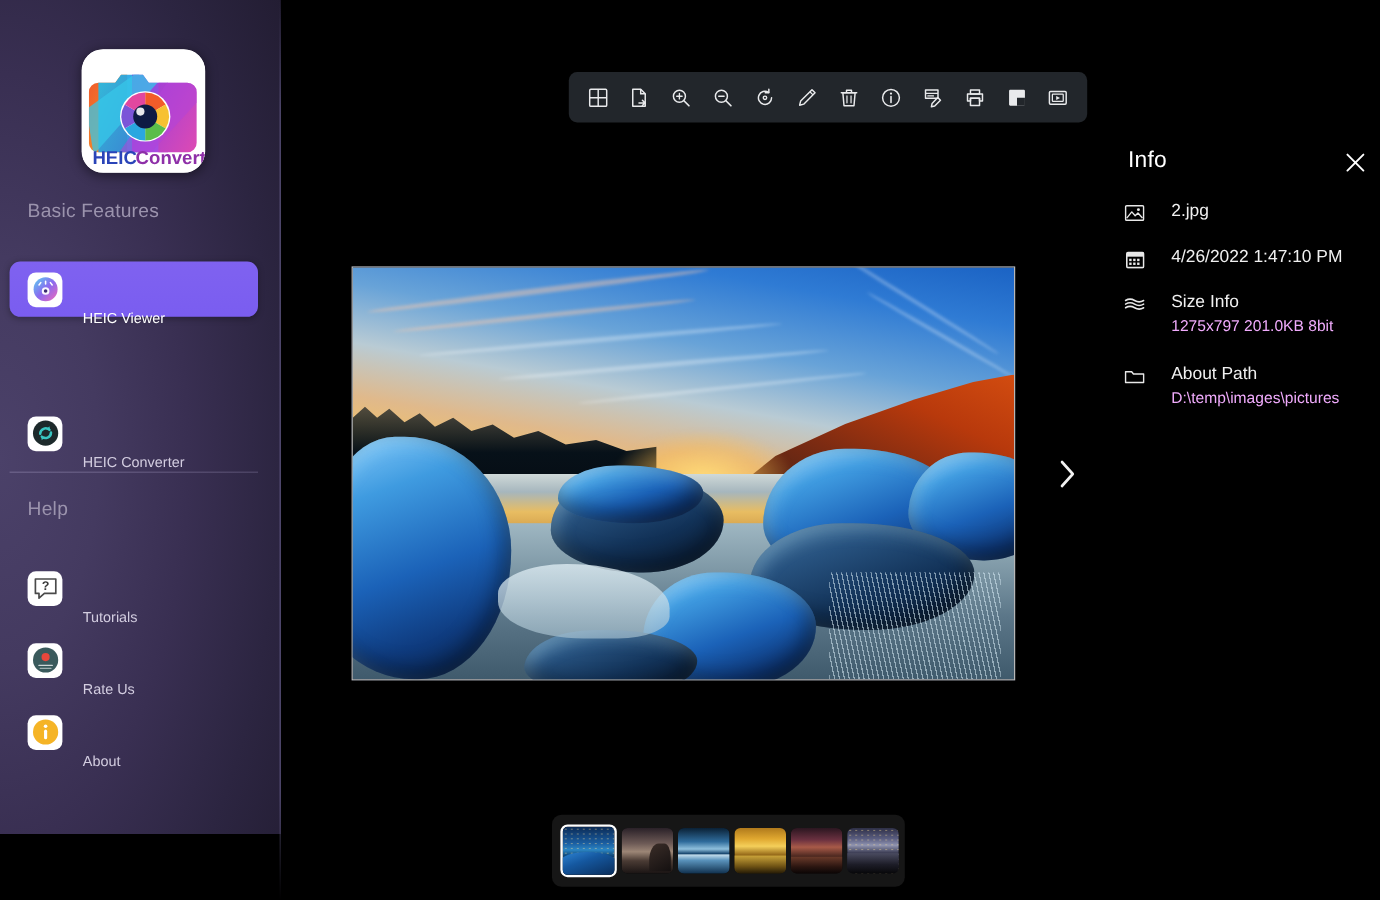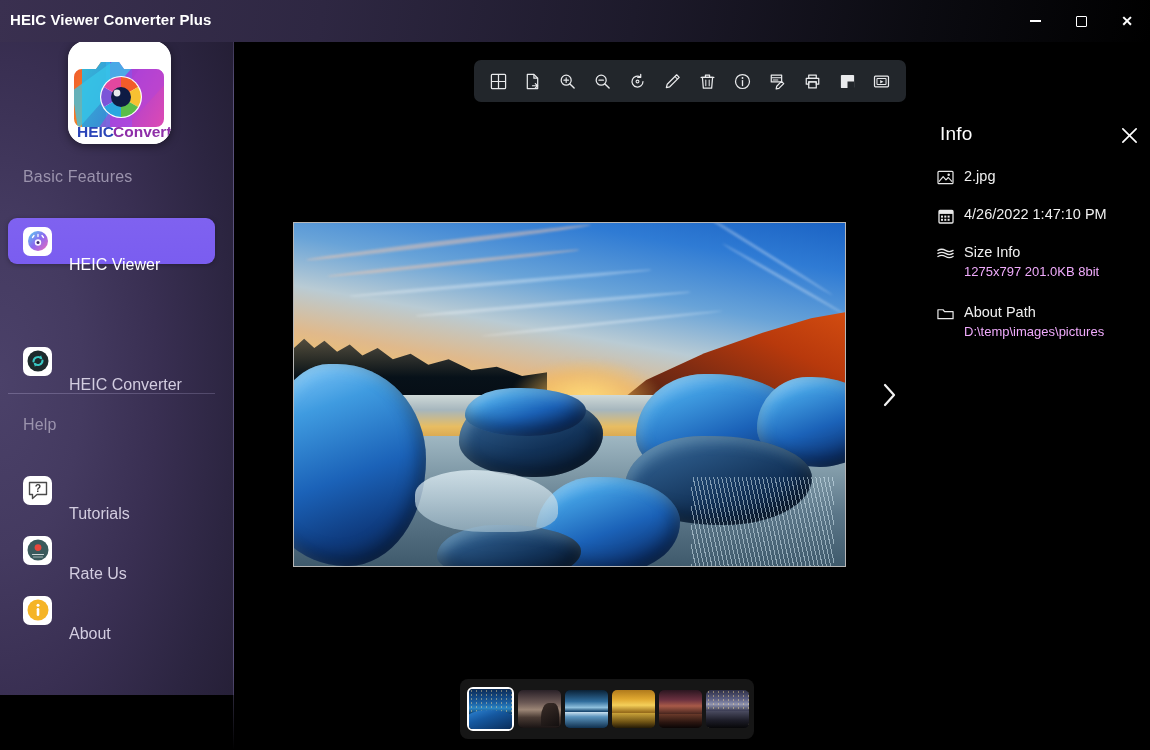--- a/index.html
+++ b/index.html
@@ -98,21 +98,21 @@
     width: 29px; height: 29px;
     margin-left: 15px;
     border-radius: 7px;
     background: #fff;
     display: flex; align-items: center; justify-content: center;
     overflow: hidden;
     flex: none;
   }
   .nav-label {
     margin-left: 17px;
-    font-size: 16px;
+    font-size: 12px;
     color: #d3cde0;
     white-space: nowrap;
     margin-top: 48px;
   }
   .nav-item.active .nav-label { color: #ffffff; }
 
   #nav-0 { top: 218px; }
   #nav-1 { top: 278px; }
   #nav-2 { top: 338px; }
   #nav-3 { top: 467px; }
@@ -171,20 +171,21 @@
   }
   #info-close {
     position: absolute; right: 8px; top: 12px;
     width: 26px; height: 26px;
     display: flex; align-items: center; justify-content: center;
     color: #fff;
   }
   .info-row {
     position: absolute; left: 33px;
     width: 212px;
+    padding-left: 12px;
   }
   .info-ico {
     position: absolute; left: 0; top: 1px;
     width: 17px; height: 17px;
     display: flex; align-items: center; justify-content: center;
     color: #e8e8e8;
   }
   .info-primary {
     margin-left: 27px;
     font-size: 14.5px; color: #f0f0f0;
@@ -274,34 +275,20 @@
     background: linear-gradient(180deg, #4a4b60 0%, #1d1d28 55%, #070709 100%); }
   .dots { position:absolute; inset:0;
     background-image: radial-gradient(circle, rgba(255,225,150,.95) 0.6px, transparent 0.7px);
     background-size: 5px 4px; opacity:.45; }
 </style>
 </head>
 <body>
 
 <div id="app">
 
-  <div id="titlebar">
-    <div id="title-text">HEIC Viewer Converter Plus</div>
-    <div class="wincontrols">
-      <div class="wc-btn">
-        <span class="wc-min"></span>
-      </div>
-      <div class="wc-btn">
-        <span class="wc-max"></span>
-      </div>
-      <div class="wc-btn">
-        <span class="wc-close">✕</span>
-      </div>
-    </div>
-  </div>
 
   <div id="sidebar">
 
     <div id="logo">
       <svg width="103" height="103" viewBox="0 0 103 103">
         <defs>
           <linearGradient id="lg1" x1="0" y1="0" x2="1" y2="1">
             <stop offset="0" stop-color="#f0542d"></stop>
               <stop offset="1" stop-color="#f6a623"></stop>
           </linearGradient>

